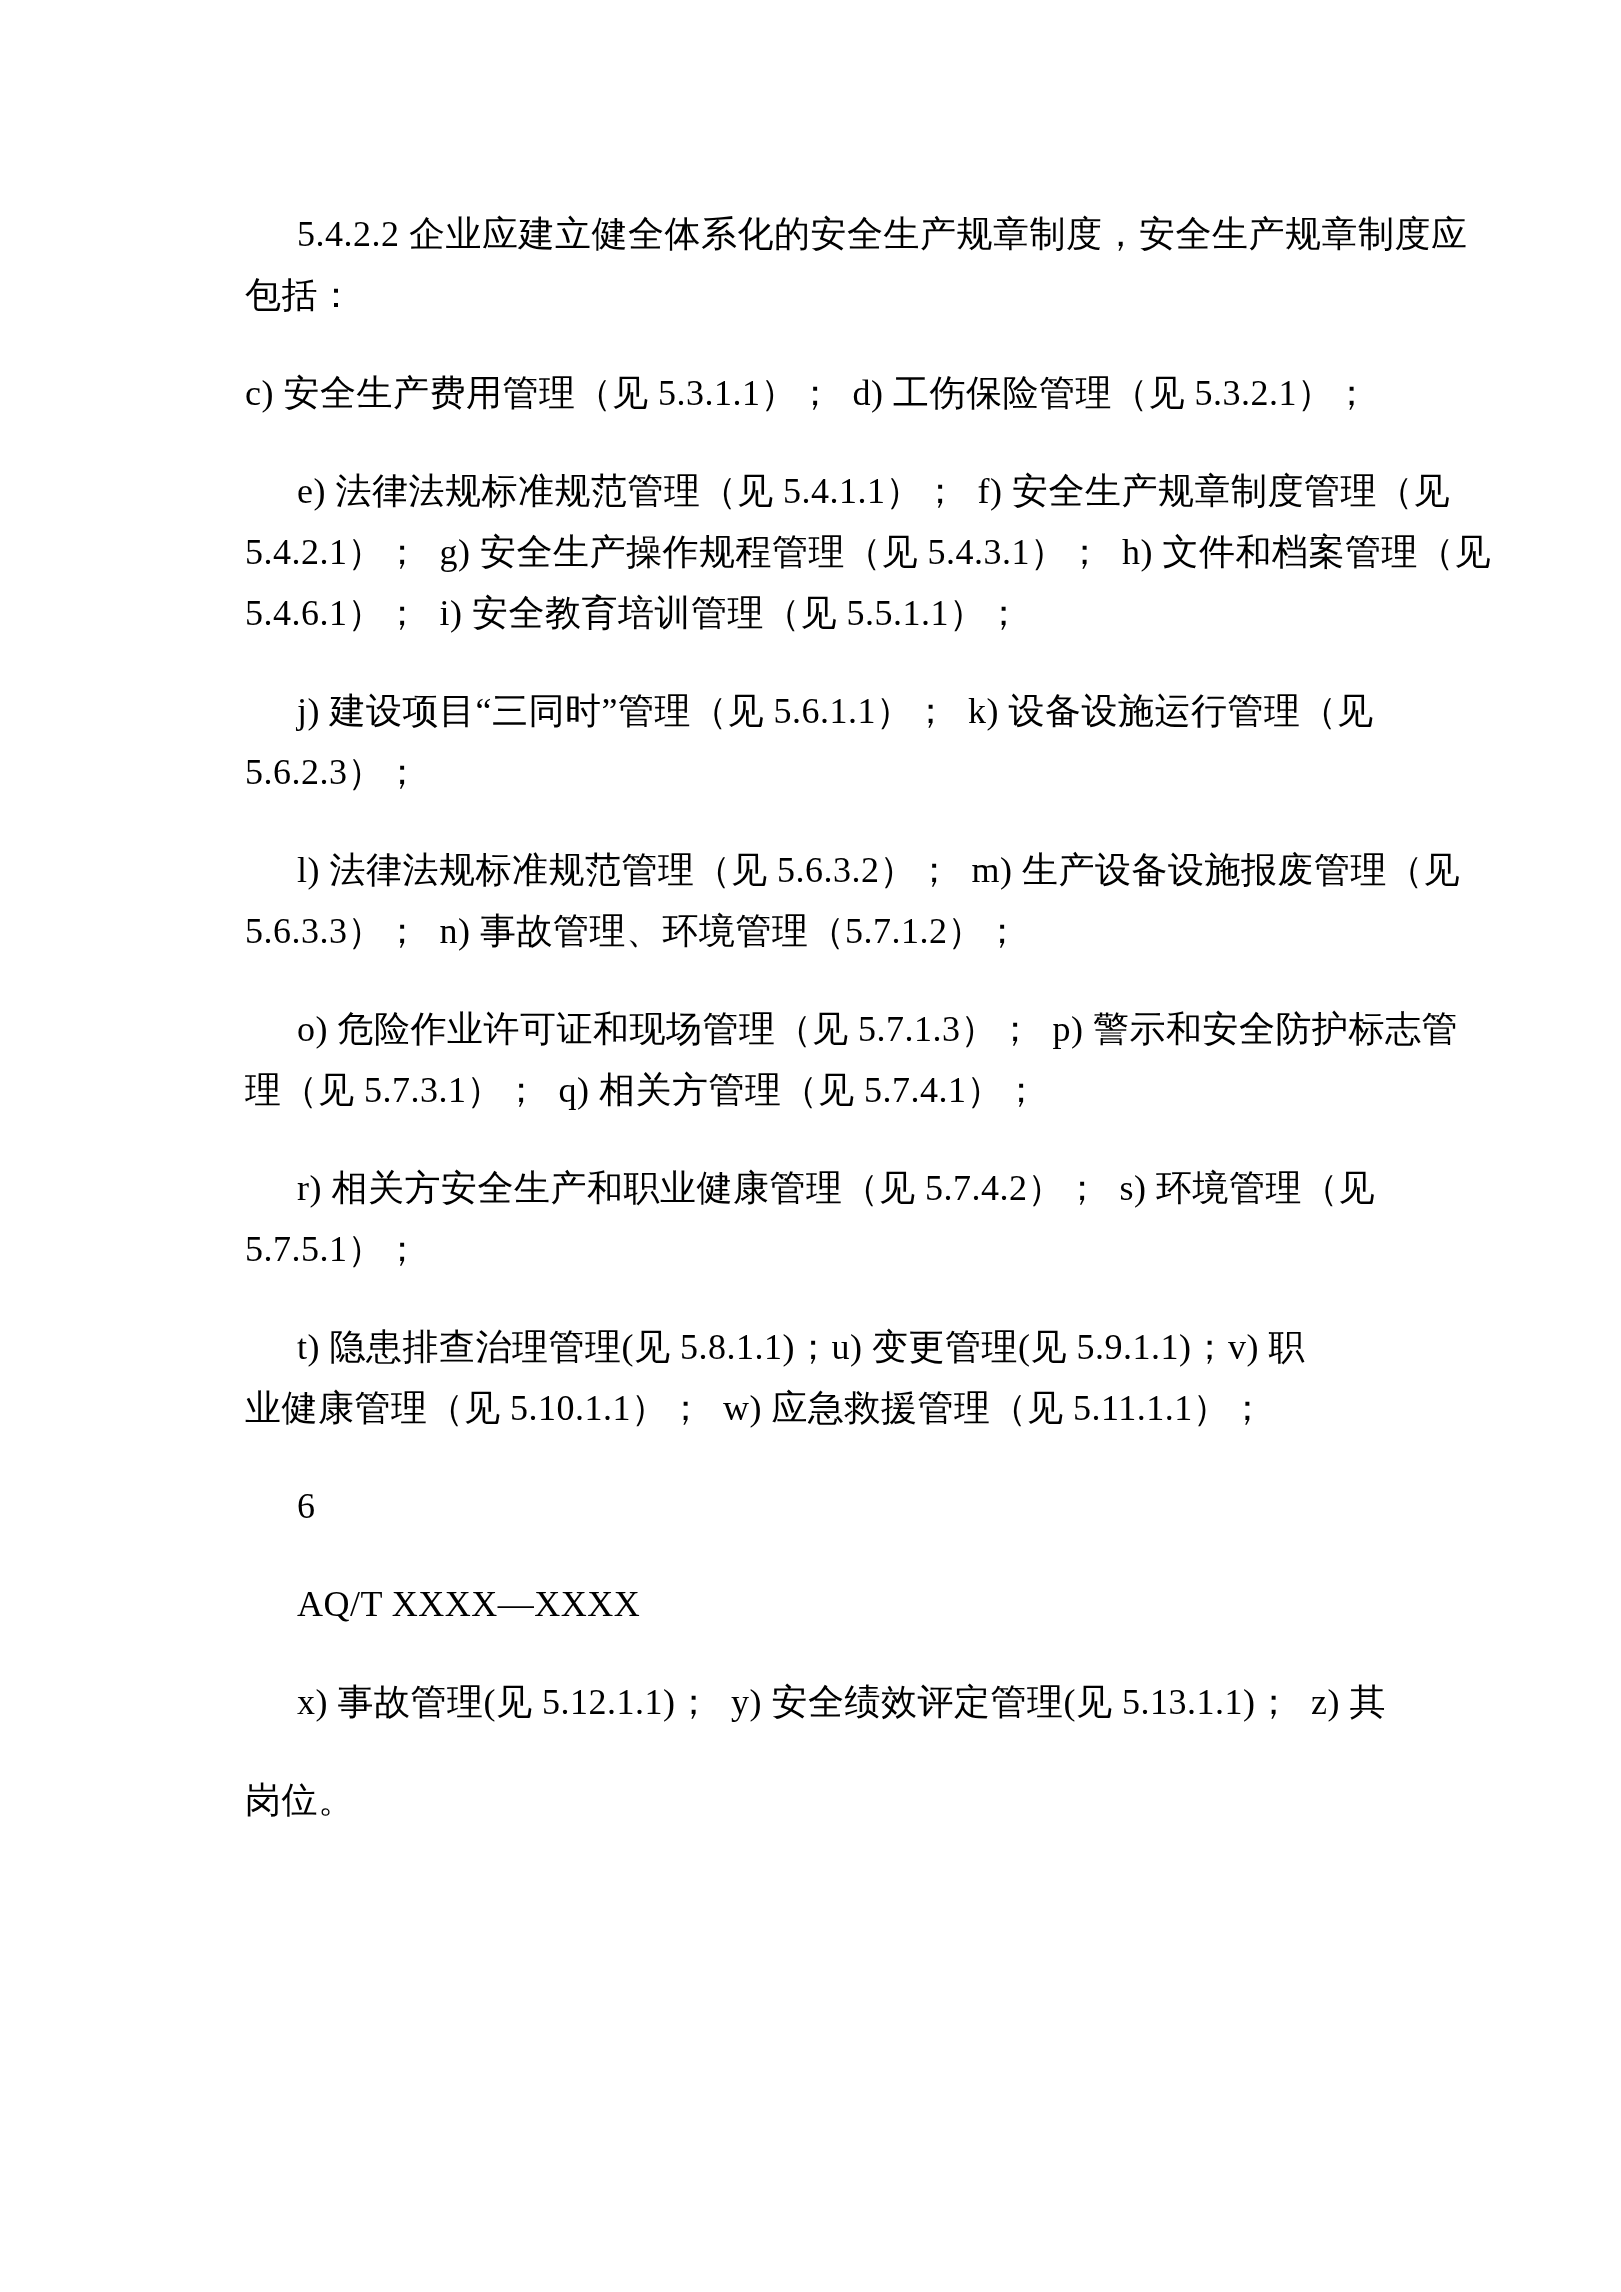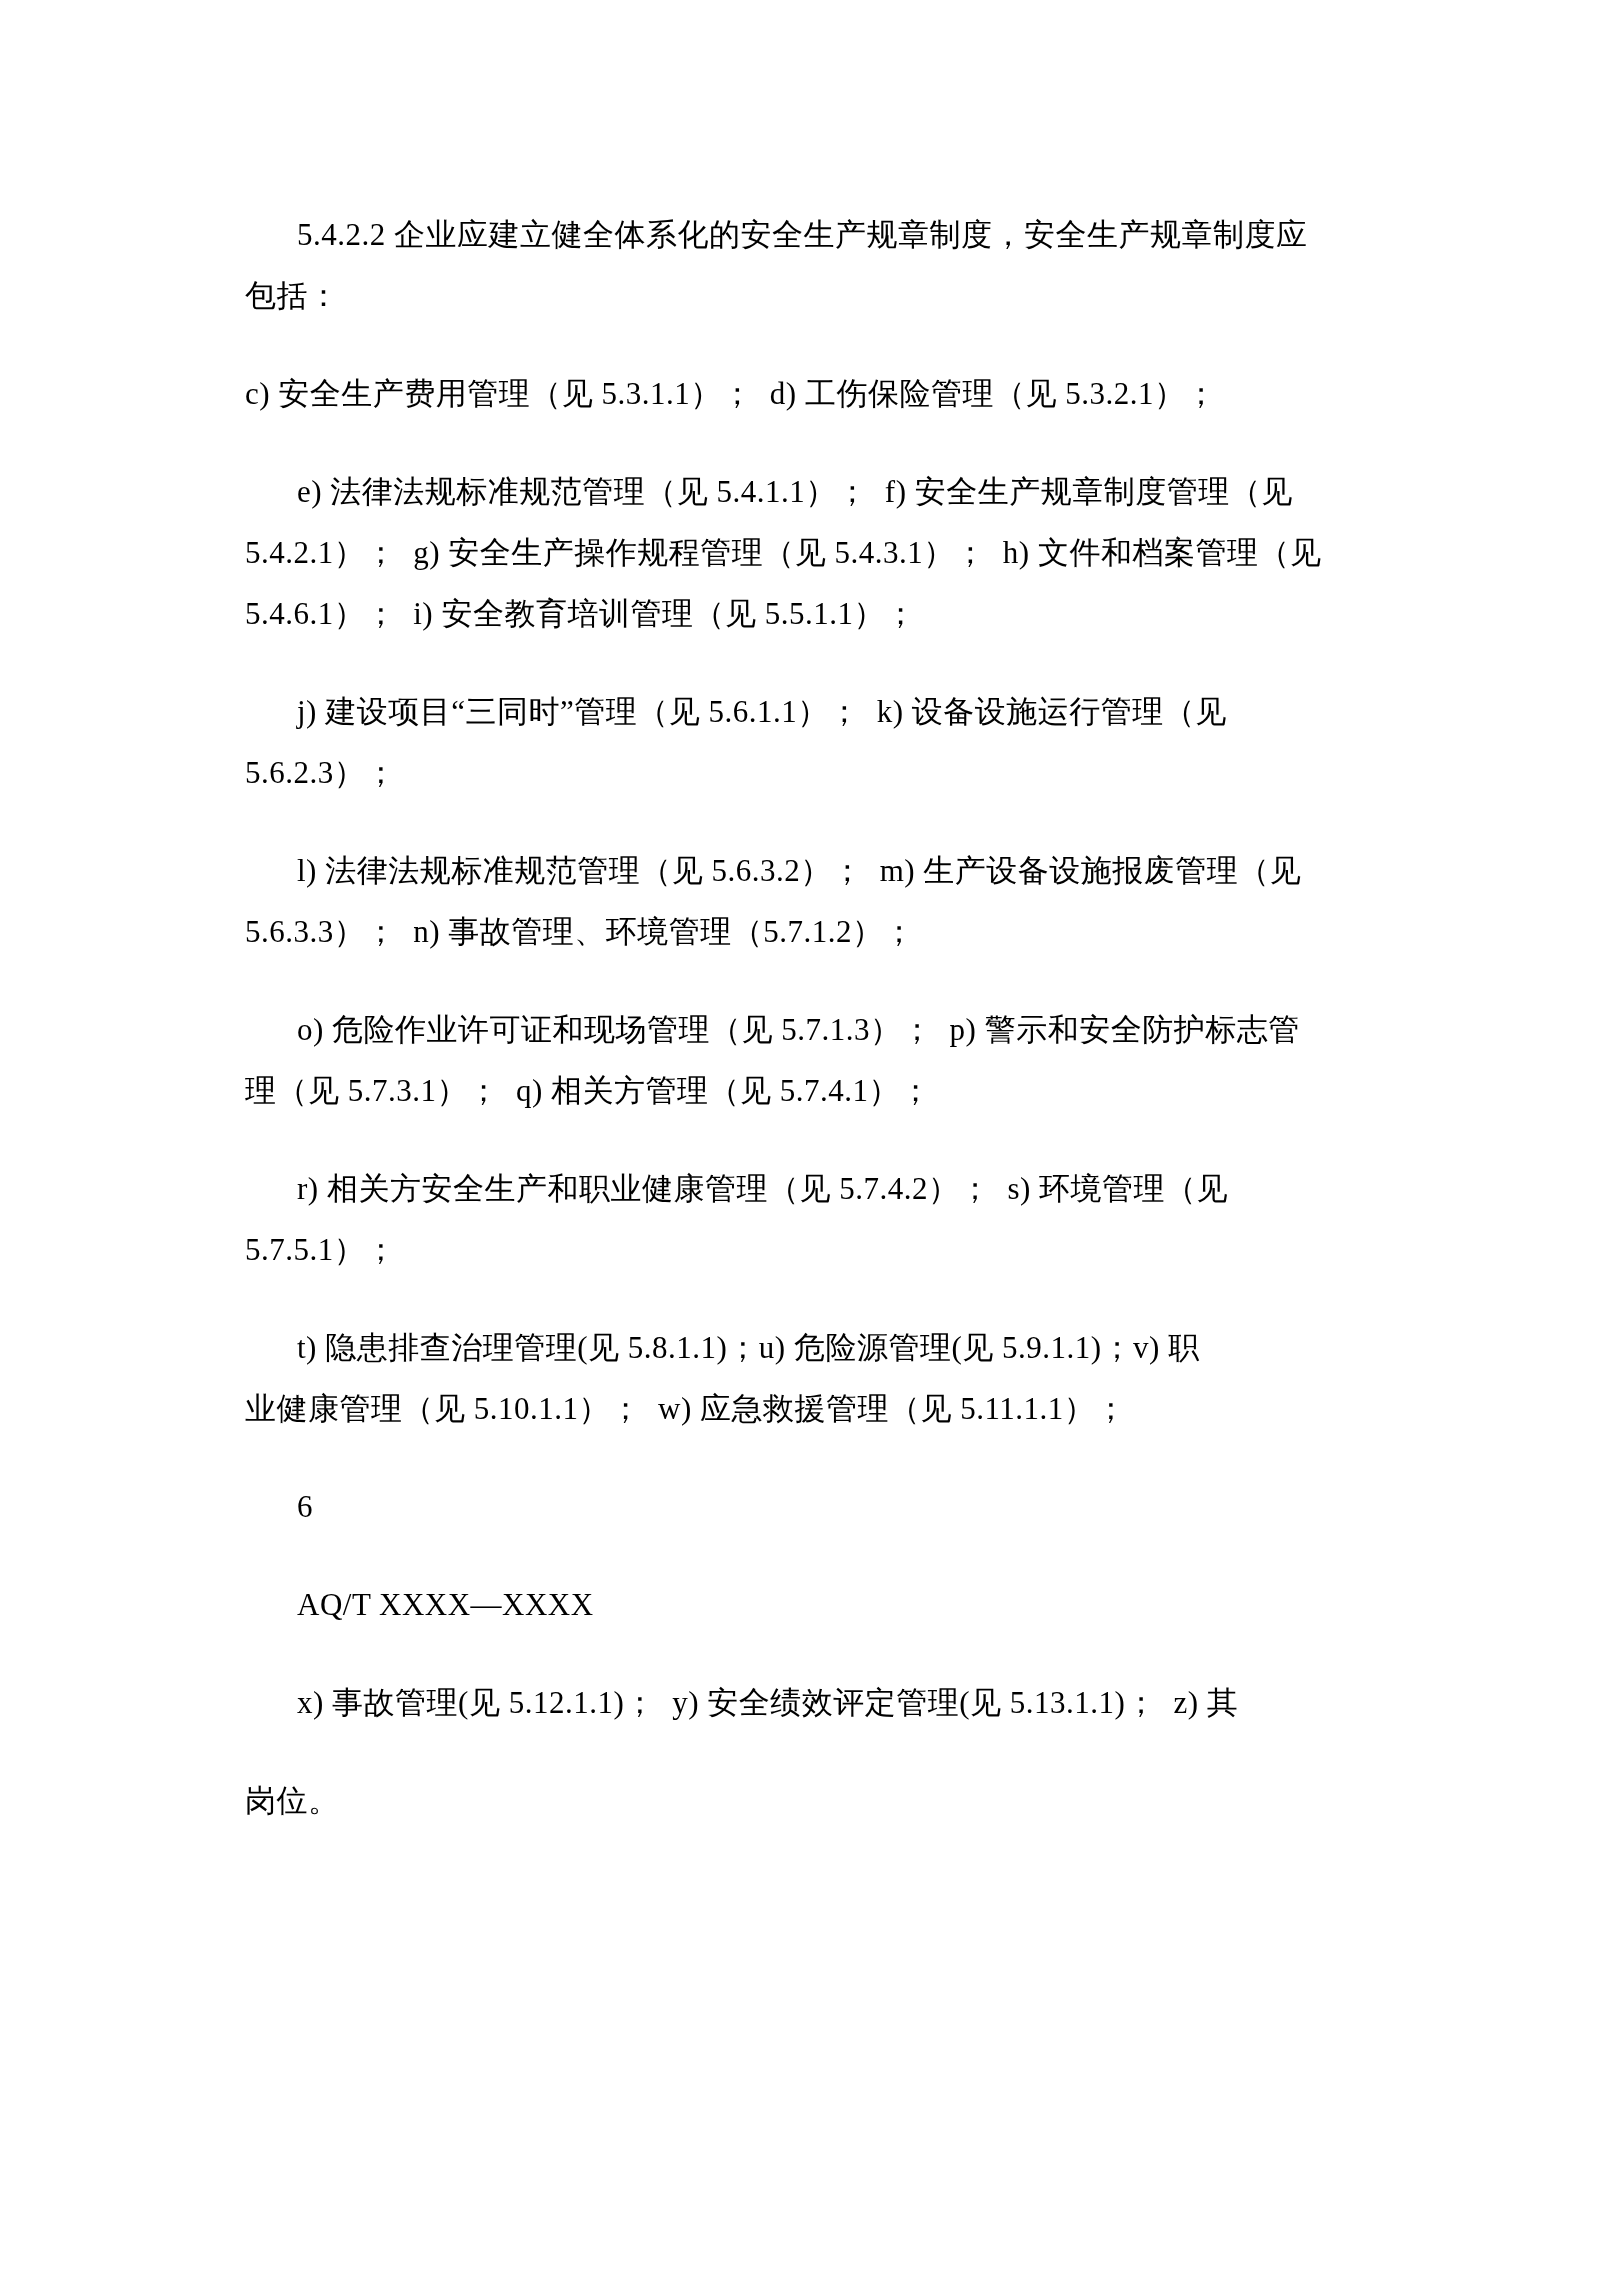--- a/index.html
+++ b/index.html
@@ -22,21 +22,21 @@
   .text-block {
     position: absolute;
     top: 204px;
     left: 245px;
     width: 1131px;
   }
   .para {
     margin: 0 0 37px 0;
   }
   .line {
-    font-size: 31px;
+    font-size: 36px;
     line-height: 61px;
     white-space: pre;
     letter-spacing: 0.5px;
   }
   .line.first {
     padding-left: 52px;
   }
 </style>
 </head>
 <body>
@@ -65,21 +65,21 @@
       </div>
       <div class="para">
         <div class="line first">o) 危险作业许可证和现场管理（见 5.7.1.3）；  p) 警示和安全防护标志管</div>
         <div class="line">理（见 5.7.3.1）；  q) 相关方管理（见 5.7.4.1）；</div>
       </div>
       <div class="para">
         <div class="line first">r) 相关方安全生产和职业健康管理（见 5.7.4.2）；  s) 环境管理（见</div>
         <div class="line">5.7.5.1）；</div>
       </div>
       <div class="para">
-        <div class="line first">t) 隐患排查治理管理(见 5.8.1.1)；u) 危险源管理(见 5.9.1.1)；v) 职</div>
+        <div class="line first">t) 隐患排查治理管理(见 5.8.1.1)；u) 变更管理(见 5.9.1.1)；v) 职</div>
         <div class="line">业健康管理（见 5.10.1.1）；  w) 应急救援管理（见 5.11.1.1）；</div>
       </div>
       <div class="para">
         <div class="line first">6</div>
       </div>
       <div class="para">
         <div class="line first">AQ/T XXXX—XXXX</div>
       </div>
       <div class="para">
         <div class="line first">x) 事故管理(见 5.12.1.1)；  y) 安全绩效评定管理(见 5.13.1.1)；  z) 其</div>

